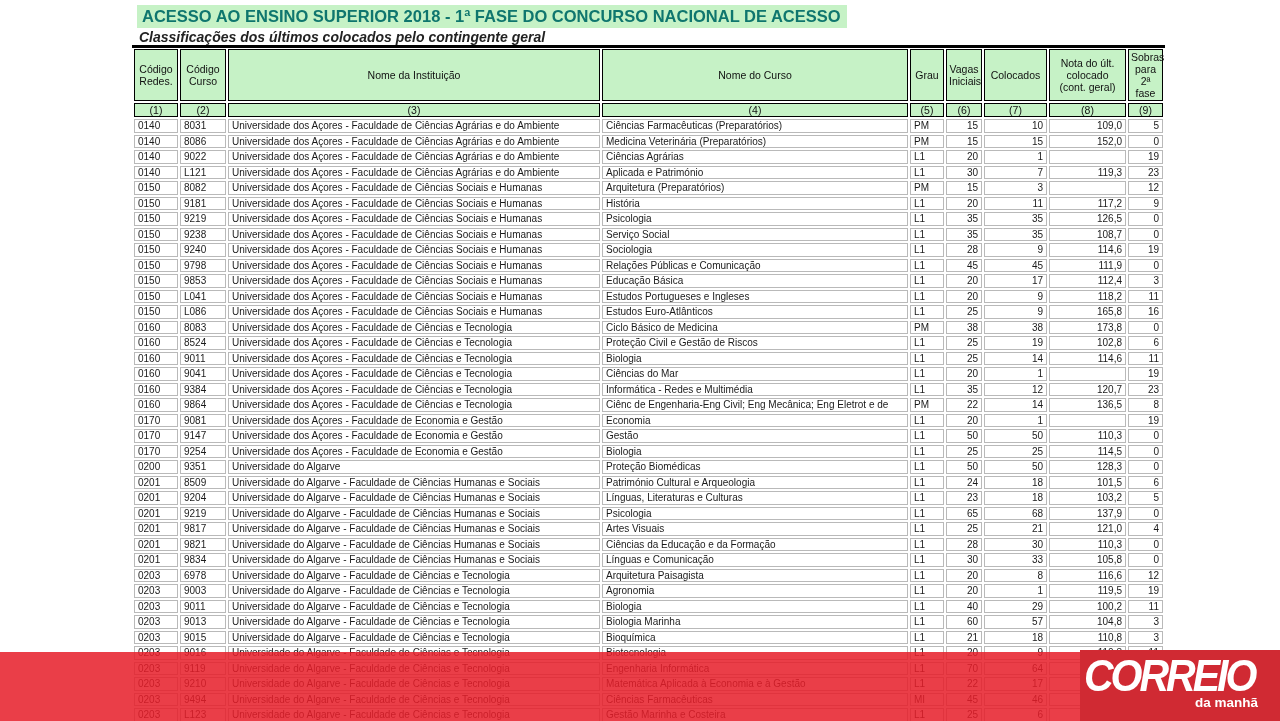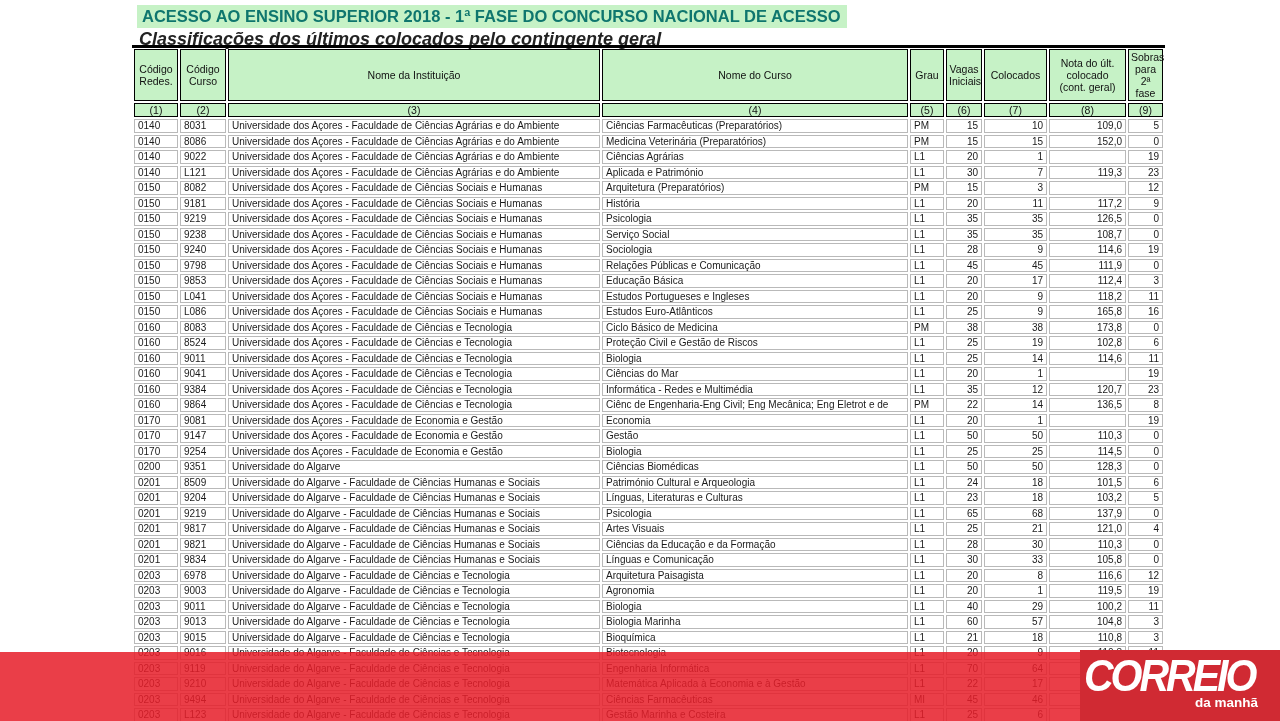--- a/index.html
+++ b/index.html
@@ -14,21 +14,21 @@
   
   .doc-title{
     position:absolute;left:137px;top:5px;
     display:inline-block;
     background:#c6f2c6;
     font-size:16.5px;font-weight:bold;color:#0f766e;
     padding:2px 6px 2px 5px;letter-spacing:0px;white-space:nowrap;
   }
   .doc-subtitle{
     position:absolute;left:139px;top:29px;
-    font-size:18px;font-style:italic;font-weight:bold;color:#222;
+    font-size:14px;font-style:italic;font-weight:bold;color:#222;
     white-space:nowrap;
   }
   .thick-rule{
     position:absolute;left:132px;top:45px;width:1033px;height:3px;background:#000;
   }
 
   
   .tbl-wrap{position:absolute;left:132px;top:47px;width:1041px;}
   table{
     border-collapse:separate;border-spacing:2px 2px;
@@ -364,21 +364,21 @@
             <td class="c4">L1</td>
             <td class="c5">25</td>
             <td class="c6">25</td>
             <td class="c7">114,5</td>
             <td class="c8">0</td>
           </tr>
           <tr>
             <td class="c0">0200</td>
             <td class="c1">9351</td>
             <td class="c2">Universidade do Algarve</td>
-            <td class="c3">Ciências Biomédicas</td>
+            <td class="c3">Proteção Biomédicas</td>
             <td class="c4">L1</td>
             <td class="c5">50</td>
             <td class="c6">50</td>
             <td class="c7">128,3</td>
             <td class="c8">0</td>
           </tr>
           <tr>
             <td class="c0">0201</td>
             <td class="c1">8509</td>
             <td class="c2">Universidade do Algarve - Faculdade de Ciências Humanas e Sociais</td>

